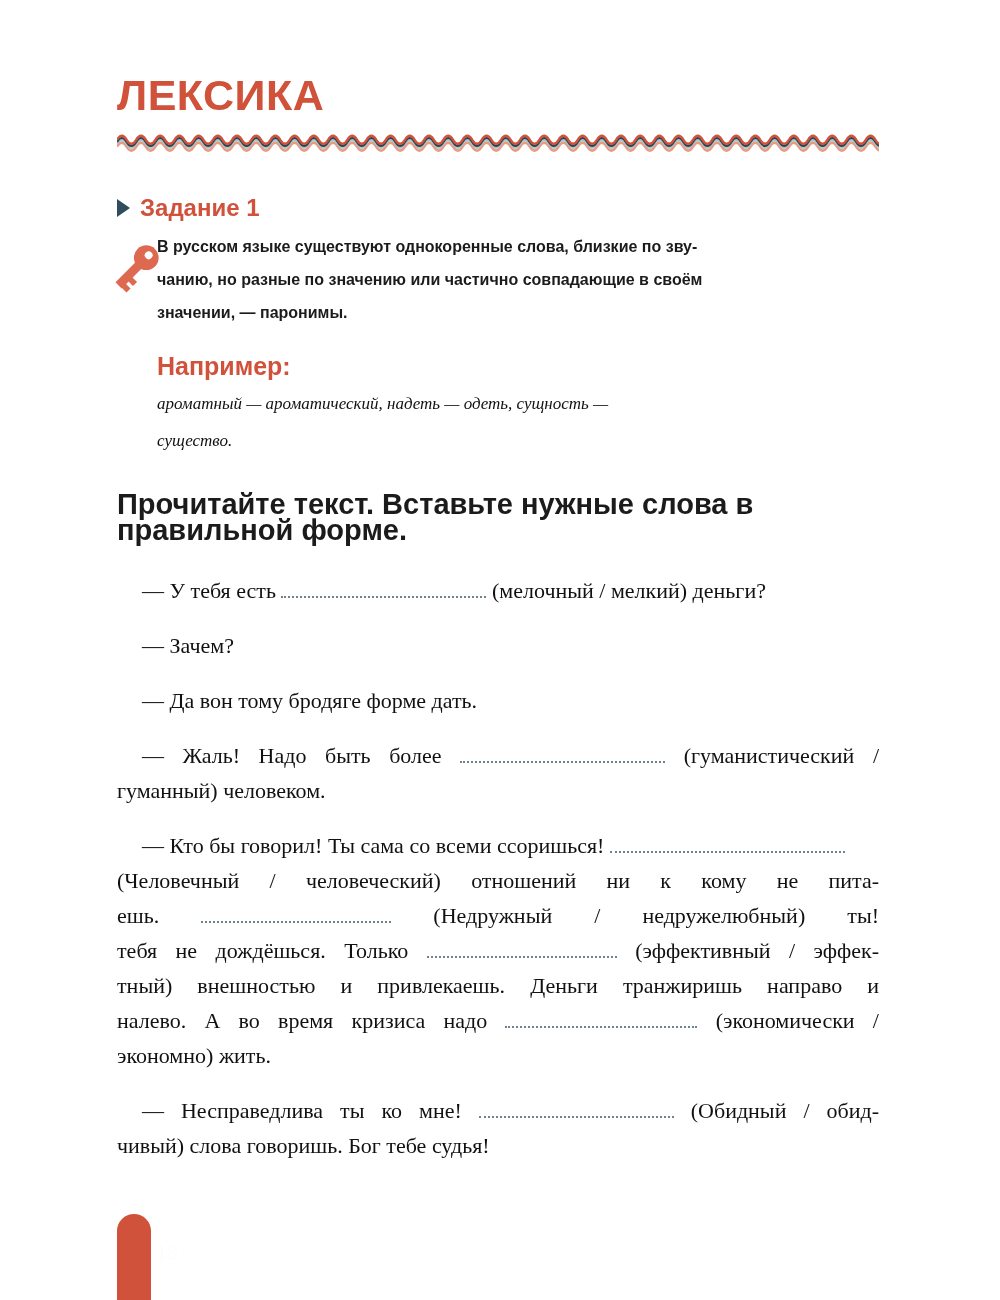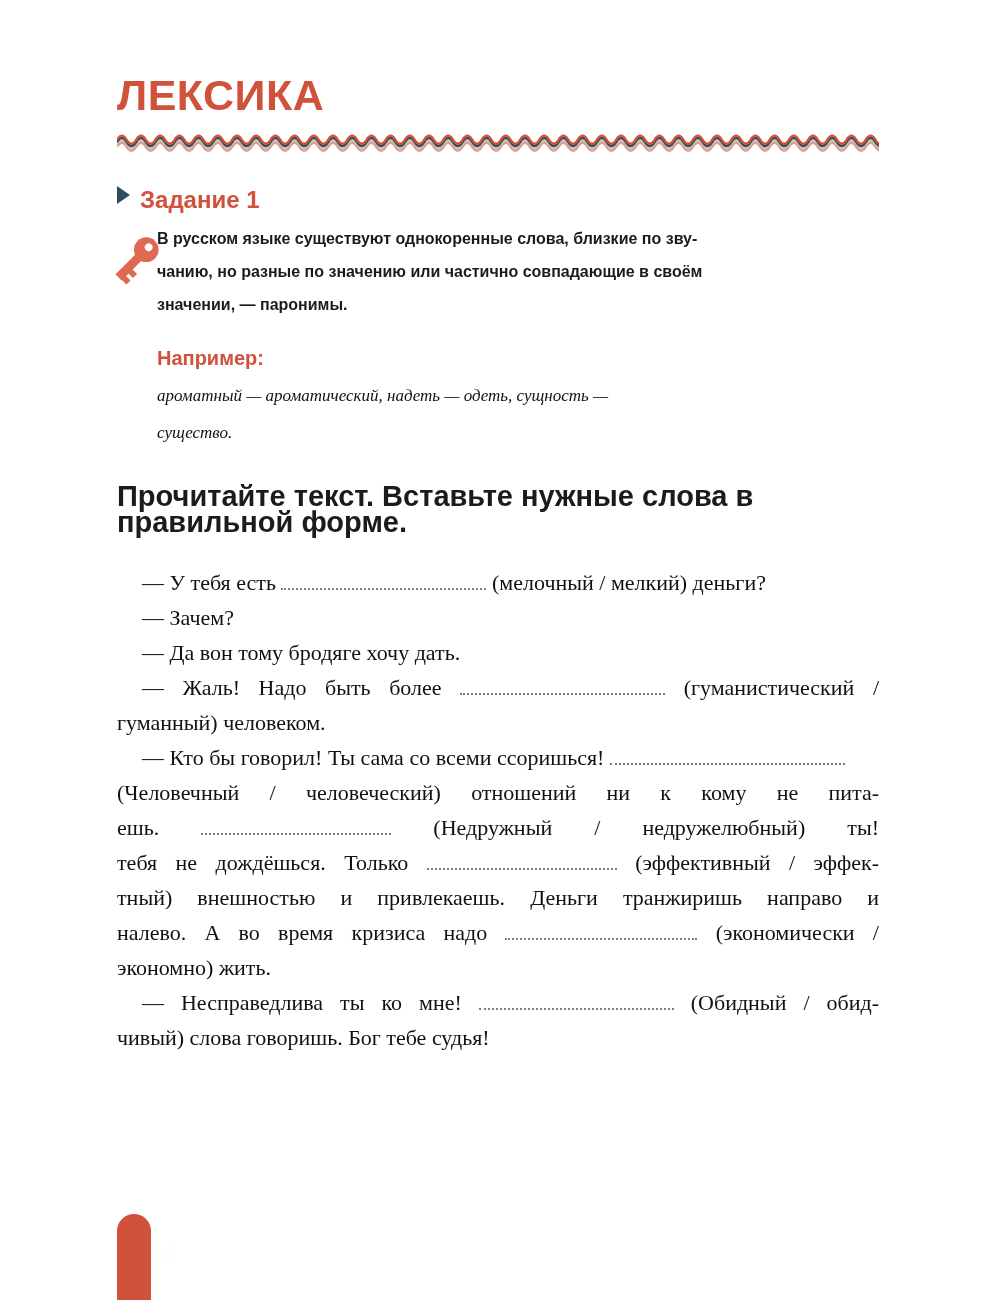--- a/index.html
+++ b/index.html
@@ -5,41 +5,41 @@
   html,body{margin:0;padding:0;background:#ffffff;}
   .page{position:relative;width:1000px;height:1300px;background:#fff;overflow:hidden;
         font-family:"Liberation Sans",sans-serif;color:#1b1b1b;border-radius:27px;}
   .content{position:absolute;left:117px;top:0;width:762px;}
 
   .title{margin:74px 0 0 0;font-size:43px;line-height:1;font-weight:bold;
          color:var(--accent);letter-spacing:0.5px;}
 
   .wave{display:block;margin-top:17px;width:762px;height:22px;overflow:hidden;}
 
-  .task-head{margin-top:30px;display:flex;align-items:flex-start;height:28px;}
+  .task-head{margin-top:38px;display:flex;align-items:center;height:28px;}
   .tri{width:0;height:0;border-left:13px solid var(--navy);
        border-top:9px solid transparent;border-bottom:9px solid transparent;flex:0 0 auto;}
   .task-label{font-size:24px;font-weight:bold;color:var(--accent);margin-left:10px;}
 
   .note{position:relative;margin-top:8px;min-height:70px;}
   .key-wrap{position:absolute;left:-11px;top:6px;width:58px;height:66px;}
   .note-text{margin-left:40px;width:710px;font-size:16px;font-weight:bold;
              line-height:33px;white-space:pre-line;}
 
   .example{margin-left:40px;margin-top:24px;}
-  .example-label{font-size:20px;font-weight:bold;color:var(--accent);line-height:26px;}
+  .example-label{font-size:25px;font-weight:bold;color:var(--accent);line-height:26px;}
   .example-text{margin-top:6px;font-family:"Liberation Serif",serif;font-style:italic;
                 font-size:17px;line-height:37px;white-space:pre-line;color:#111;}
 
   .instruction{margin-top:32px;font-size:29px;font-weight:bold;line-height:26px;}
 
   .dialogue{margin-top:30px;font-family:"Liberation Serif",serif;font-size:22px;
             line-height:35px;color:#111;width:762px;}
   .dlg-line{height:35px;white-space:normal;}
-  .dlg-line.ind{text-indent:25px;}
+  .dlg-line.ind{text-indent:25px;margin-top:20px;}
   .dlg-line.just{text-align:justify;text-align-last:justify;}
   .blank{display:inline-block;height:14px;border-bottom:2px dotted var(--dots);}
 
   .page-tab{position:absolute;left:117px;bottom:0;width:34px;height:86px;
             background:var(--accent);border-radius:17px 17px 0 0;text-align:center;}
   .page-tab span{display:block;margin-top:28px;color:#fdfdfd;font-size:20px;
                  font-family:"Liberation Sans",sans-serif;padding-left:39px;}
 </style>
 </head>
 <body>
@@ -82,21 +82,21 @@
       <div class="example-label">Например:</div>
       <div class="example-text">ароматный — ароматический, надеть — одеть, сущность —
 существо.</div>
     </div>
 
     <div class="instruction">Прочитайте текст. Вставьте нужные слова в правильной форме.</div>
 
     <div class="dialogue">
         <div class="dlg-line ind">— У тебя есть <span class="blank" style="width: 205px;"></span> (мелочный / мелкий) деньги?</div>
         <div class="dlg-line ind">— Зачем?</div>
-        <div class="dlg-line ind">— Да вон тому бродяге хочу дать.</div>
+        <div class="dlg-line ind">— Да вон тому бродяге форме дать.</div>
         <div class="dlg-line just ind">— Жаль! Надо быть более <span class="blank" style="width: 205px;"></span> (гуманистический /</div>
         <div class="dlg-line">гуманный) человеком.</div>
         <div class="dlg-line ind">— Кто бы говорил! Ты сама со всеми ссоришься! <span class="blank" style="width: 235px;"></span></div>
         <div class="dlg-line just">(Человечный / человеческий) отношений ни к кому не пита-</div>
         <div class="dlg-line just">ешь. <span class="blank" style="width: 190px;"></span> (Недружный / недружелюбный) ты!</div>
         <div class="dlg-line just">тебя не дождёшься. Только <span class="blank" style="width: 190px;"></span> (эффективный / эффек-</div>
         <div class="dlg-line just">тный) внешностью и привлекаешь. Деньги транжиришь направо и</div>
         <div class="dlg-line just">налево. А во время кризиса надо <span class="blank" style="width: 192px;"></span> (экономически /</div>
         <div class="dlg-line">экономно) жить.</div>
         <div class="dlg-line just ind">— Несправедлива ты ко мне! <span class="blank" style="width: 195px;"></span> (Обидный / обид-</div>

